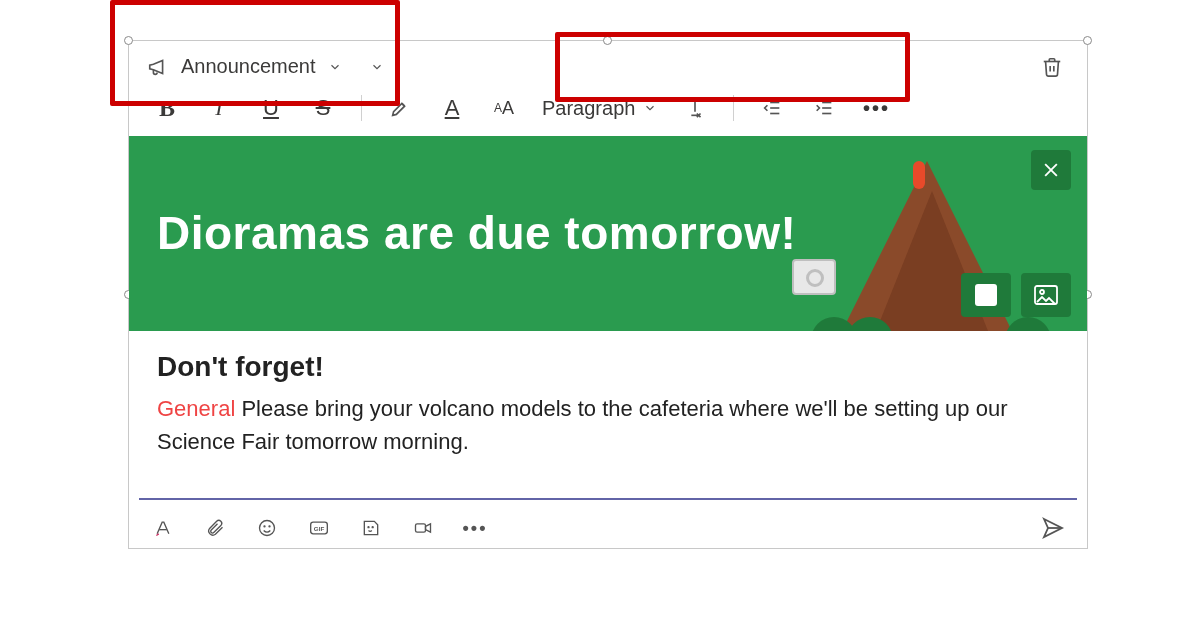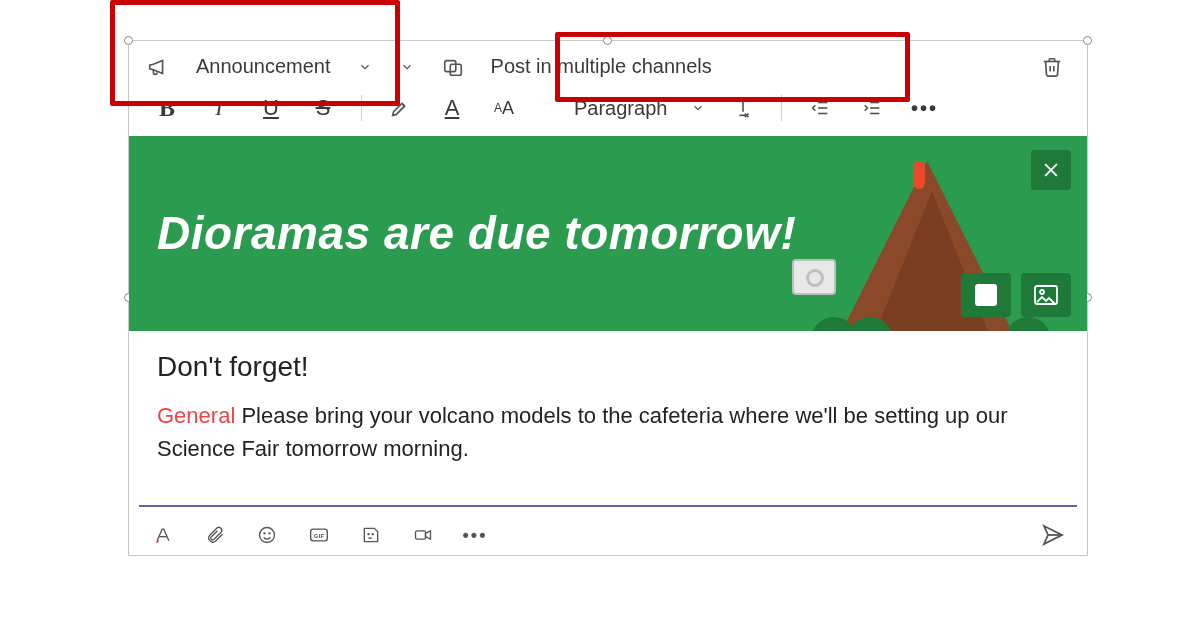--- a/index.html
+++ b/index.html
@@ -33,21 +33,21 @@
   .sh-mr { right: -5px; top: 50%; margin-top:-5px;}
 
   .option-row {
     display: flex;
     align-items: center;
     gap: 28px;
     padding: 14px 24px 10px 18px;
     color: #3b3a39;
     font-size: 20px;
   }
-  .option-item { display: inline-flex; align-items: center; gap: 27px; cursor: pointer; }
+  .option-item { display: inline-flex; align-items: center; gap: 12px; cursor: pointer; }
   .chev { width: 14px; height: 14px; }
   .trash-slot { margin-left: auto; }
 
   .format-row {
     display: flex;
     align-items: center;
     gap: 24px;
     padding: 6px 24px 14px 24px;
     color: #3b3a39;
     font-size: 20px;
@@ -68,21 +68,20 @@
     display: flex;
     align-items: center;
     padding-left: 28px;
   }
   .banner-title {
     font-size: 46px;
     font-weight: 800;
     letter-spacing: 0.5px;
     line-height: 1.05;
     max-width: 680px;
-    font-style: italic;
   }
   .volcano {
     position: absolute;
     right: 40px;
     bottom: -10px;
     width: 230px;
     height: 200px;
   }
   .volc-body {
     position:absolute; bottom:0; left:20px;
@@ -109,21 +108,21 @@
     width:40px; height:40px; background:#1f7a3a; border-radius:4px;
     display:flex; align-items:center; justify-content:center; cursor:pointer;
   }
   .img-controls {
     position:absolute; right:16px; bottom:14px;
     display:flex; gap:10px;
   }
   .img-ctl { width:50px; height:44px; background:#1f7a3a; border-radius:4px; display:flex; align-items:center; justify-content:center; cursor:pointer;}
 
   .body-area { padding: 20px 28px 40px 28px; font-size: 22px; color:#222;}
-  .sub-head { font-size: 28px; font-weight:400; margin-bottom: 16px;}
+  .sub-head { font-size: 28px; font-weight:700; margin-bottom: 9px;}
   .mention { color:#ef4444; }
   .body-text { line-height:1.5; }
 
   .bottom-divider { border-top:2px solid #6264a7; margin: 0 10px;}
   .bottom-row {
     display:flex; align-items:center; gap:24px;
     padding: 14px 20px 6px 20px; color:#555; font-size:18px;
   }
   .bottom-row .send { margin-left:auto;}
 
@@ -153,27 +152,20 @@
       <span>Announcement</span>
       <svg class="chev" viewBox="0 0 24 24" fill="none" stroke="#555" stroke-width="2">
           <polyline points="6 9 12 15 18 9"></polyline>
         </svg>
     </div>
     <div class="option-item">
       <svg class="chev" viewBox="0 0 24 24" fill="none" stroke="#555" stroke-width="2">
           <polyline points="6 9 12 15 18 9"></polyline>
         </svg>
     </div>
-    <div class="option-item">
-      <svg class="ico" viewBox="0 0 24 24">
-          <rect x="3" y="5" width="12" height="12" rx="2"></rect>
-          <rect x="9" y="9" width="12" height="12" rx="2"></rect>
-        </svg>
-      <span>Post in multiple channels</span>
-    </div>
     <div class="trash-slot option-item">
       <svg class="ico" viewBox="0 0 24 24">
           <polyline points="3 6 5 6 21 6"></polyline>
           <path d="M19 6l-1 14a2 2 0 0 1-2 2H8a2 2 0 0 1-2-2L5 6"></path>
           <path d="M10 11v6M14 11v6"></path>
           <path d="M9 6V4a1 1 0 0 1 1-1h4a1 1 0 0 1 1 1v2"></path>
         </svg>
     </div>
   </div>
 
@@ -184,21 +176,21 @@
     <span class="fmt-btn strike-s">S</span>
     <span class="sep"></span>
     <span class="fmt-btn">
       <svg class="ico" viewBox="0 0 24 24">
           <path d="M4 20l4-1 9-9-3-3-9 9-1 4z"></path>
           <path d="M14 7l3 3"></path>
         </svg>
     </span>
     <span class="fmt-btn" style="font-size:22px; text-decoration:underline;">A</span>
     <span class="fmt-btn" style="font-size:18px;"><span style="font-size:12px;">A</span>A</span>
-    <div class="option-item" style="gap:24px;margin-left:32px;">
+    <div class="option-item" style="gap:8px;">
       <span>Paragraph</span>
       <svg class="chev" viewBox="0 0 24 24" fill="none" stroke="#555" stroke-width="2">
           <polyline points="6 9 12 15 18 9"></polyline>
         </svg>
     </div>
     <span class="fmt-btn">
       <svg class="ico" viewBox="0 0 24 24">
           <path d="M6 4h12M12 4v12"></path>
           <line x1="8" y1="20" x2="16" y2="20"></line>
           <line x1="14" y1="18" x2="18" y2="22"></line>

